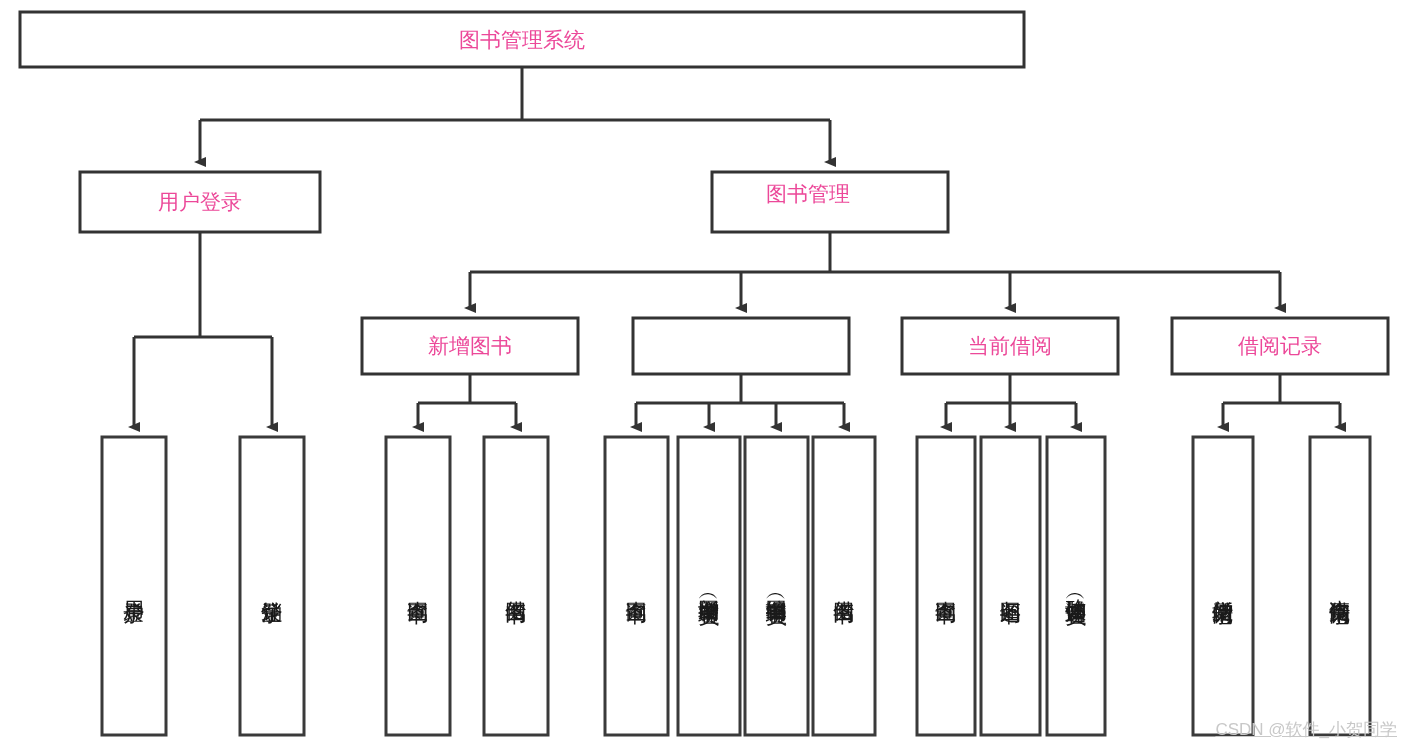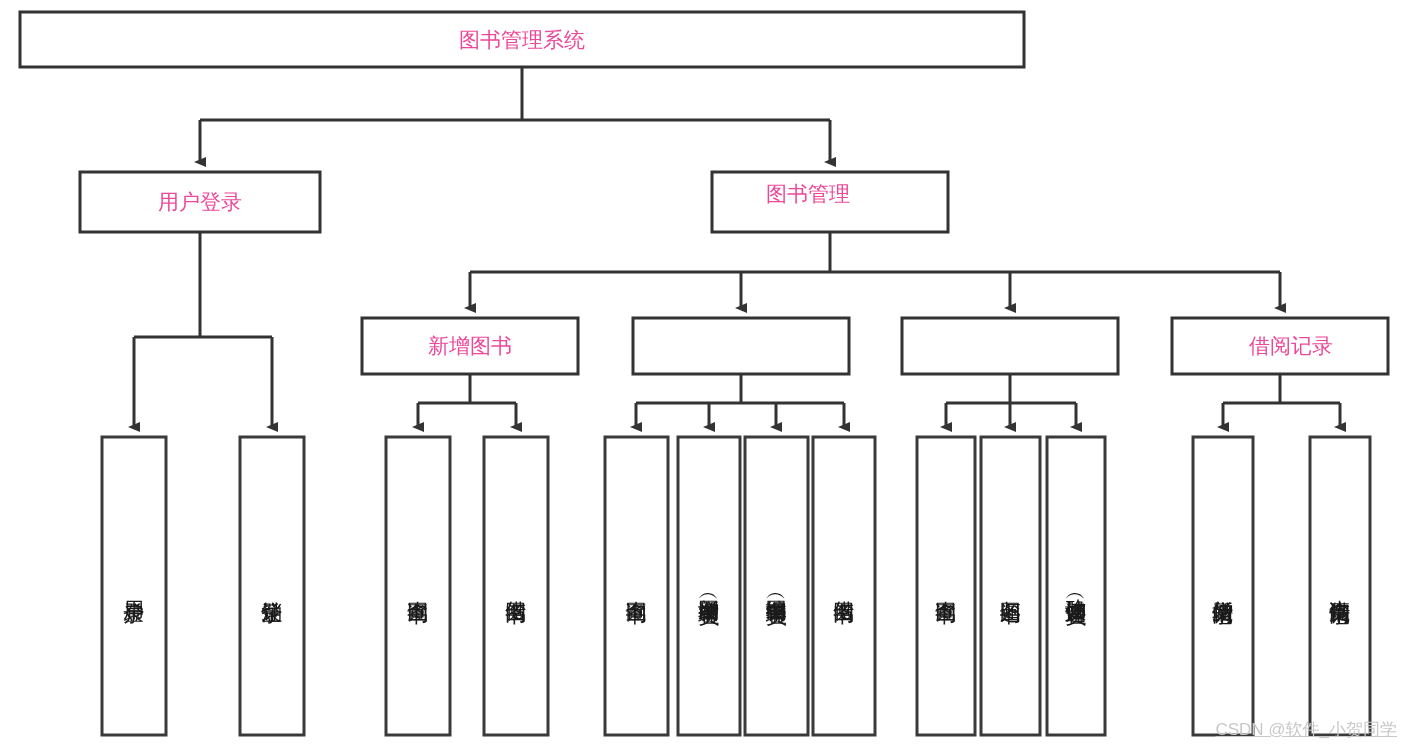--- a/index.html
+++ b/index.html
@@ -175,21 +175,22 @@
     <rect class="node-rect-thin" x="1193" y="437" width="60" height="298"></rect>
     <rect class="node-rect-thin" x="1310" y="437" width="60" height="298"></rect>
   </svg>
 
   <div class="htext-wrap" style="left:20px; top:12px; width:1004px; height:55px;">图书管理系统</div>
 
   <div class="htext-wrap" style="left:80px; top:172px; width:240px; height:60px;">用户登录</div>
   <div class="htext-wrap" style="left:712px; top:164px; width:192px; height:60px;">图书管理</div>
 
   <div class="htext-wrap" style="left:362px; top:318px; width:216px; height:56px;">新增图书</div>
-  <div class="htext-wrap" style="left:1172px; top:318px; width:216px; height:56px;padding-left:11px;">借阅记录</div>
+  <div class="htext-wrap" style="left:902px; top:318px; width:216px; height:56px;">当前借阅</div>
+  <div class="htext-wrap" style="left:1172px; top:318px; width:216px; height:56px;">借阅记录</div>
 
   <div class="vtext-wrap" style="left:102px; top:437px; width:64px; height:298px;">用户登录</div>
   <div class="vtext-wrap" style="left:240px; top:437px; width:64px; height:298px;">注销登录</div>
   <div class="vtext-wrap" style="left:386px; top:437px; width:64px; height:298px;">查询图书</div>
   <div class="vtext-wrap" style="left:484px; top:437px; width:64px; height:298px;">借阅图书</div>
   <div class="vtext-wrap" style="left:605px; top:437px; width:63px; height:298px;">查询图书</div>
   <div class="vtext-wrap" style="left:678px; top:437px; width:62px; height:298px;">新增图书（管理员）</div>
   <div class="vtext-wrap" style="left:745px; top:437px; width:63px; height:298px;">编辑图书（管理员）</div>
   <div class="vtext-wrap" style="left:813px; top:437px; width:62px; height:298px;">借阅图书</div>
   <div class="vtext-wrap" style="left:917px; top:437px; width:58px; height:298px;">查询图书</div>

